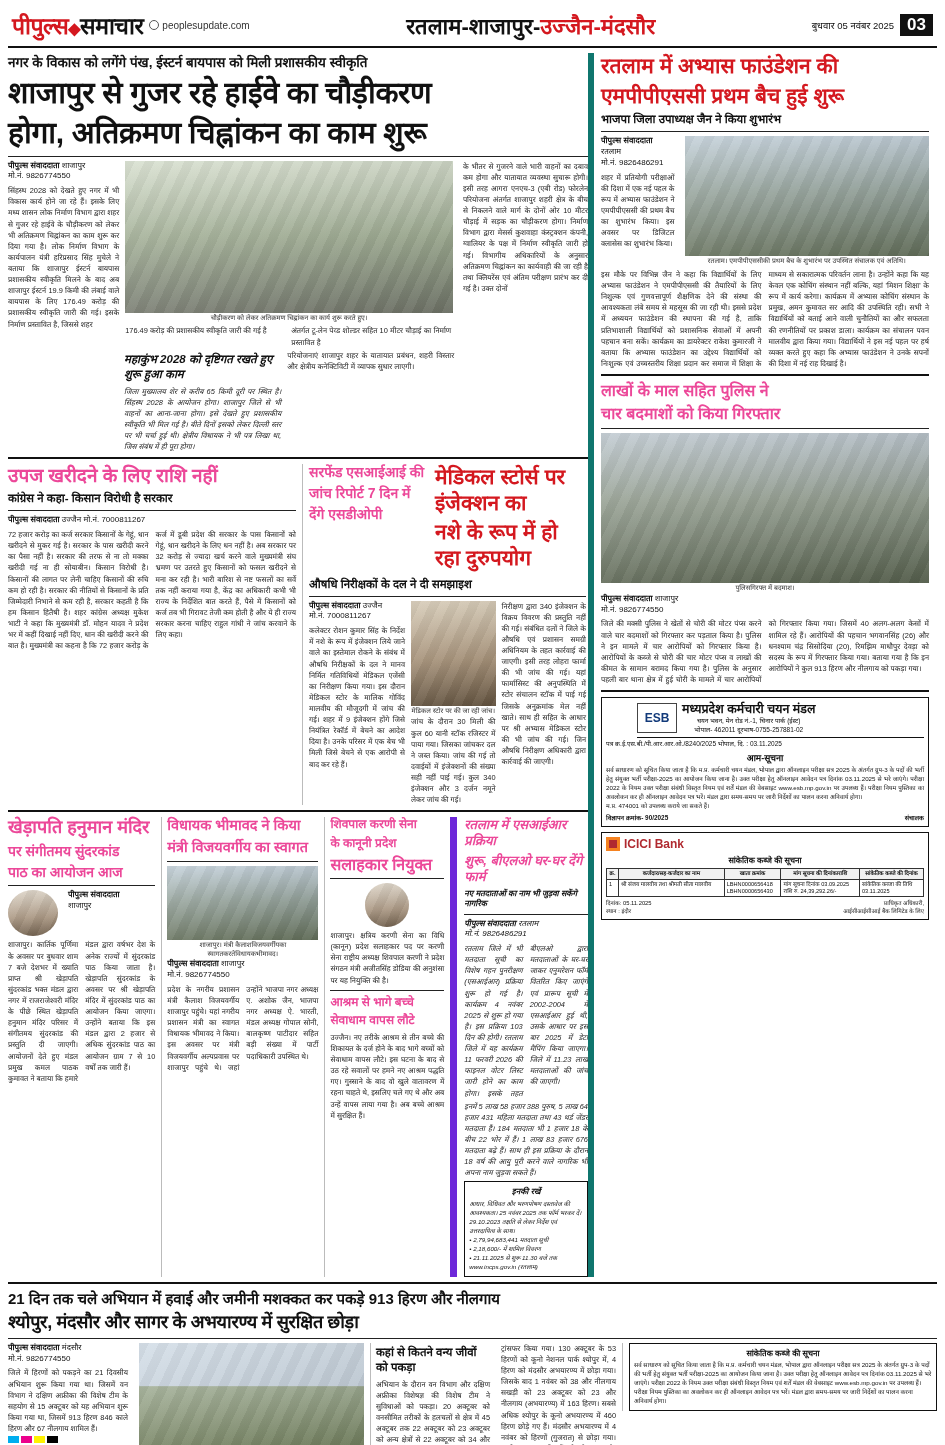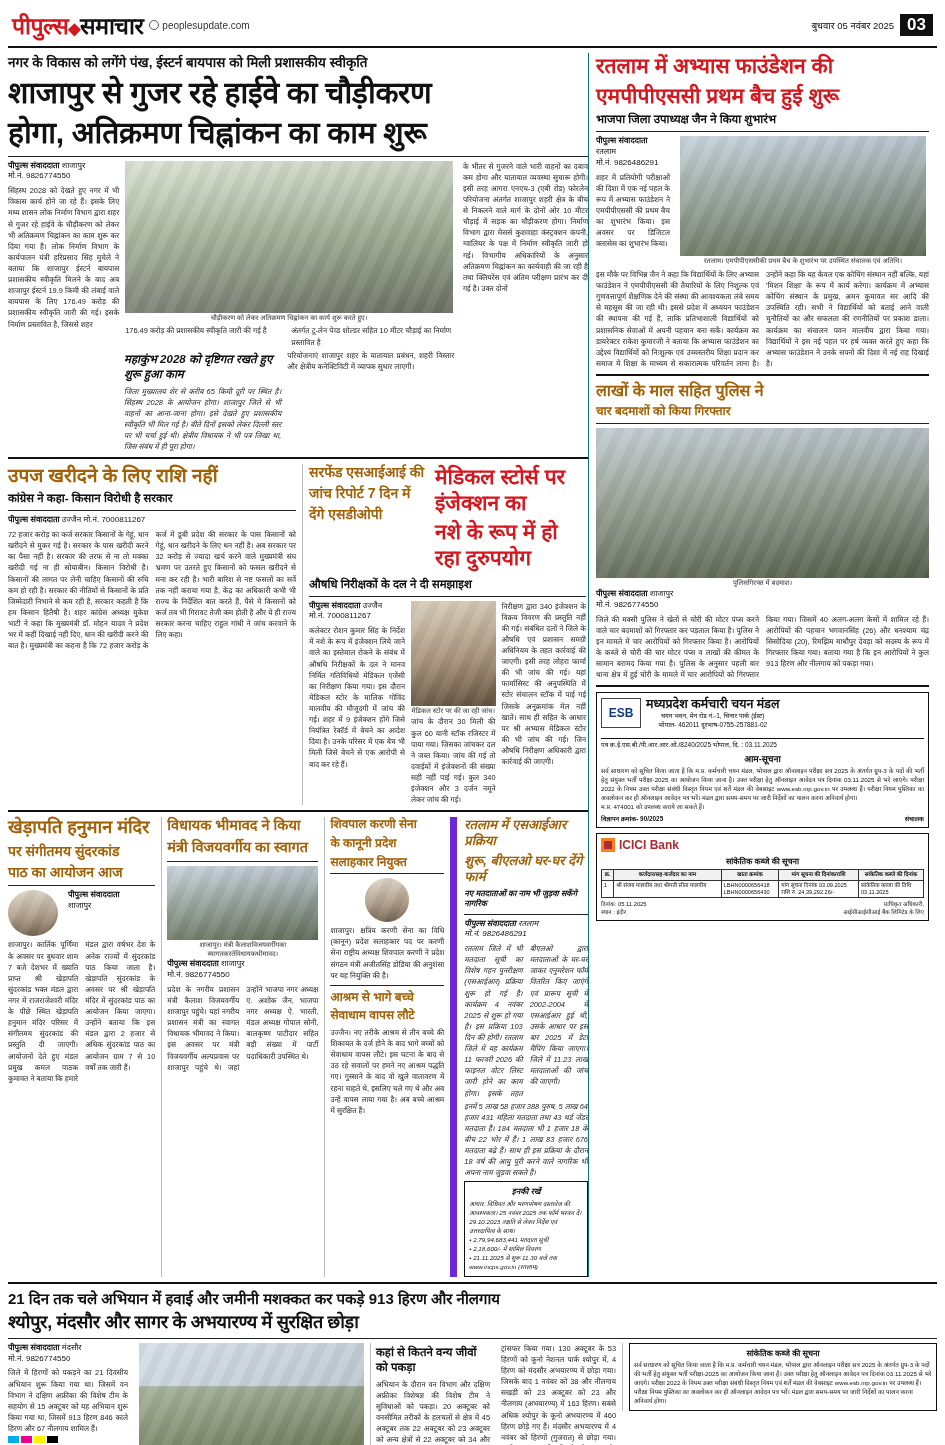--- a/index.html
+++ b/index.html
@@ -52,21 +52,21 @@
     margin:2px 0 3px 0;
   }
   .headline-main {
     font-size:30px; font-weight:bold; line-height:1.18; color:#111;
     letter-spacing:-0.3px; margin:0 0 5px 0;
   }
   .headline-red {
     font-size:21px; font-weight:bold; color:#d4181f; line-height:1.22; margin:0 0 4px 0;
   }
   .headline-blk {
-    font-size:19px; font-weight:bold; color:#a16207; line-height:1.22; margin:0 0 4px 0;
+    font-size:19px; font-weight:bold; color:#ec4899; line-height:1.22; margin:0 0 4px 0;
   }
   .subhead {
     font-size:11.5px; font-weight:bold; color:#111; margin:2px 0 4px 0; line-height:1.3;
   }
   .hr-thin { border:0; border-top:1px solid #222; margin:4px 0; }
   .hr-thick { border:0; border-top:2px solid #111; margin:5px 0; }
 
   .byline { font-size:8px; font-weight:bold; line-height:1.35; }
   .byline .b1 { font-weight:bold; }
   .byline .b2 { font-weight:normal; }
@@ -90,21 +90,21 @@
   .ph-indoor { background:linear-gradient(#cdbfa6 0%, #a99174 55%, #6e5c46 100%); }
   .ph-group { background:linear-gradient(#b7c7d2 0%, #92a29a 45%, #6d7a63 100%); }
   .ph-road { background:linear-gradient(#cfd9c5 0%, #9fae91 50%, #7a7f72 100%); }
   .ph-police { background:linear-gradient(#b3bfc8 0%, #8e9a8a 45%, #5f6a55 100%); }
   .ph-portrait { background:linear-gradient(#d8cdbd 0%, #b09a82 60%, #7d6a55 100%); }
 
   .block { margin-bottom:5px; }
 
   
   .ad-box { border:1.5px solid #111; padding:4px; }
-  .ad-head { display:flex; align-items:center; gap:5px; border-bottom:1px solid #111; padding-bottom:8px; }
+  .ad-head { display:flex; align-items:center; gap:5px; border-bottom:1px solid #111; padding-bottom:2px;margin-left:31px; }
   .esb-logo {
     width:40px;height:30px;background:#fff;border:1px solid #444;
     display:flex;align-items:center;justify-content:center;
     font-size:12px;font-weight:bold;color:#123a7a;
   }
   .ad-title { font-size:12.5px;font-weight:bold;line-height:1.2; }
   .ad-sub { font-size:6.5px;line-height:1.35; }
   .ad-center { text-align:center; }
   .ad-notice-title { font-size:9px;font-weight:bold;text-align:center;margin:3px 0 2px; }
   .ad-body { font-size:6.2px;line-height:1.45;text-align:justify; }
@@ -141,20 +141,23 @@
 
   <div class="masthead">
     <div class="logo-wrap">
       <div class="logo-main">
         <span class="logo-red">पीपुल्स</span><span class="logo-dia">◆</span><span>समाचार</span>
       </div>
       <div class="site-url">
         <span class="globe"></span>
         <span>peoplesupdate.com</span>
       </div>
+    </div>
+    <div class="edition">
+      <span>रतलाम-शाजापुर-</span><span class="rd">उज्जैन-मंदसौर</span>
     </div>
     <div class="date-box">
       <span class="date-text">बुधवार 05 नवंबर 2025</span>
       <span class="page-num">03</span>
     </div>
   </div>
 
   <div class="content">
 
     <div class="col-left">
@@ -281,21 +284,21 @@
             <span>पीपुल्स संवाददाता</span>
             <span class="b2">शाजापुर</span>
             <div class="b2">मो.नं. 9826774550</div>
           </div>
           <div class="body-text cols2" style="margin-top:3px;">प्रदेश के नगरीय प्रशासन मंत्री कैलाश विजयवर्गीय शाजापुर पहुंचे। यहां नगरीय प्रशासन मंत्री का स्वागत विधायक भीमावद ने किया। इस अवसर पर मंत्री विजयवर्गीय अल्पप्रवास पर शाजापुर पहुंचे थे। जहां उन्होंने भाजपा नगर अध्यक्ष ए. अशोक जैन, भाजपा नगर अध्यक्ष ऐ. भारती, मंडल अध्यक्ष गोपाल सोनी, बालकृष्ण पाटीदार सहित बड़ी संख्या में पार्टी पदाधिकारी उपस्थित थे।</div>
         </div>
 
         <div style="width:122px;border-left:1px solid #bbb;padding-left:5px;">
           <div class="headline-blk" style="font-size:12px;">शिवपाल करणी सेना</div>
           <div class="headline-blk" style="font-size:12px;">के कानूनी प्रदेश</div>
-          <div class="headline-blk" style="font-size:12px;">सलाहकार नियुक्त</div>
+          <div class="headline-blk" style="font-size:16px;">सलाहकार नियुक्त</div>
           <hr class="hr-thin">
           <div class="photo ph-portrait" style="height:44px;width:44px;border-radius:50%;margin:0 auto;"></div>
           <div class="body-text" style="margin-top:3px;">शाजापुर। क्षत्रिय करणी सेना का विधि (कानून) प्रदेश सलाहकार पद पर करणी सेना राष्ट्रीय अध्यक्ष शिवपाल करणी ने प्रदेश संगठन मंत्री अजीतसिंह डोडिया की अनुशंसा पर यह नियुक्ति की है।</div>
           <hr class="hr-thin">
           <div class="headline-blk" style="font-size:12px;">आश्रम से भागे बच्चे</div>
           <div class="headline-blk" style="font-size:12px;">सेवाधाम वापस लौटे</div>
           <div class="body-text" style="margin-top:3px;">उज्जैन। नए तरीके आश्रम से तीन बच्चे की शिकायत के दर्ज होने के बाद भागे बच्चों को सेवाधाम वापस लौटे। इस घटना के बाद से उठ रहे सवालों पर हमने नए आश्रम पद्धति गए। गुस्साने के बाद वो खुले वातावरण में रहना चाहते थे, इसलिए चले गए थे और अब उन्हें वापस लाया गया है। अब बच्चे आश्रम में सुरक्षित हैं।</div>
         </div>
 
         <div style="width:140px;border-left:7px solid #6d28d9;padding-left:7px;font-style:italic;">
@@ -318,21 +321,21 @@
             <div>आधार, विधिवत और भरणपोषण दस्तावेज की आवश्यकता। 25 नवंबर 2025 तक फॉर्म भरकर दें। 29.10.2023 तक्षति से लेकर निर्देश एवं उत्तरदायित्व के साथ।</div>
             <div>• 2,79,94,683,441 मतदाता सूची</div>
             <div>• 2,18,600/- में शामिल विवरण</div>
             <div>• 21.11.2025 से शुरू 11.30 बजे तक</div>
             <div>www.incps.gov.in (रतलाम)</div>
           </div>
         </div>
       </div>
     </div>
 
-    <div class="col-right" style="border-left:1px solid #0f766e; padding-left:7px;">
+    <div class="col-right" style="border-left:6px solid #0f766e; padding-left:7px;">
 
       <div class="block">
         <div class="headline-red">रतलाम में अभ्यास फाउंडेशन की</div>
         <div class="headline-red">एमपीपीएससी प्रथम बैच हुई शुरू</div>
         <div class="subhead">भाजपा जिला उपाध्यक्ष जैन ने किया शुभारंभ</div>
         <hr class="hr-thin">
         <div class="flexrow">
           <div style="width:74px;">
             <div class="byline">
               <span>पीपुल्स संवाददाता</span>
@@ -349,21 +352,21 @@
         <div class="cols2 body-text" style="margin-top:2px;">
           <span>इस मौके पर विभिन्न जैन ने कहा कि विद्यार्थियों के लिए अभ्यास फाउंडेशन ने एमपीपीएससी की तैयारियों के लिए निशुल्क एवं गुणवत्तापूर्ण शैक्षणिक देने की संस्था की आवश्यकता लंबे समय से महसूस की जा रही थी। इससे प्रदेश में अध्ययन फाउंडेशन की स्थापना की गई है, ताकि प्रतिभाशाली विद्यार्थियों को प्रशासनिक सेवाओं में अपनी पहचान बना सकें। कार्यक्रम का डायरेक्टर राकेश कुमारजी ने बताया कि अभ्यास फाउंडेशन का</span>
           <span>उद्देश्य विद्यार्थियों को निःशुल्क एवं उच्चस्तरीय शिक्षा प्रदान कर समाज में शिक्षा के माध्यम से सकारात्मक परिवर्तन लाना है। उन्होंने कहा कि यह केवल एक कोचिंग संस्थान नहीं बल्कि, यहां 'मिशन शिक्षा' के रूप में कार्य करेगा। कार्यक्रम में अभ्यास कोचिंग संस्थान के प्रमुख, अमन कुमावत सर आदि की उपस्थिति रही। सभी ने विद्यार्थियों को बताई आने वाली चुनौतियों का और सफलता की रणनीतियों पर प्रकाश डाला। कार्यक्रम का संचालन पवन मालवीय द्वारा किया गया। विद्यार्थियों ने इस नई पहल पर हर्ष व्यक्त करते हुए कहा कि अभ्यास फाउंडेशन ने उनके सपनों की दिशा में नई राह दिखाई है।</span>
         </div>
       </div>
 
       <hr class="hr-thick">
 
       <div class="block">
         <div class="headline-blk" style="font-size:16px;">लाखों के माल सहित पुलिस ने</div>
-        <div class="headline-blk" style="font-size:12px;">चार बदमाशों को किया गिरफ्तार</div>
+        <div class="headline-blk" style="font-size:16px;">चार बदमाशों को किया गिरफ्तार</div>
         <hr class="hr-thin">
         <div class="photo ph-police" style="height:150px;"></div>
         <div class="caption">पुलिसगिरफ्त में बदमाश।</div>
         <div class="byline">
           <span>पीपुल्स संवाददाता</span>
           <span class="b2">शाजापुर</span>
           <div class="b2">मो.नं. 9826774550</div>
         </div>
         <div class="cols2 body-text" style="margin-top:3px;">
           <span>जिले की मक्सी पुलिस ने खेतों से चोरी की मोटर पंप्स करने वाले चार बदमाशों को गिरफ्तार कर पड़ताल किया है। पुलिस ने इन मामले में चार आरोपियों को गिरफ्तार किया है। आरोपियों के कब्जे से चोरी की चार मोटर पंप्स व लाखों की कीमत के सामान बरामद किया गया है।</span>

